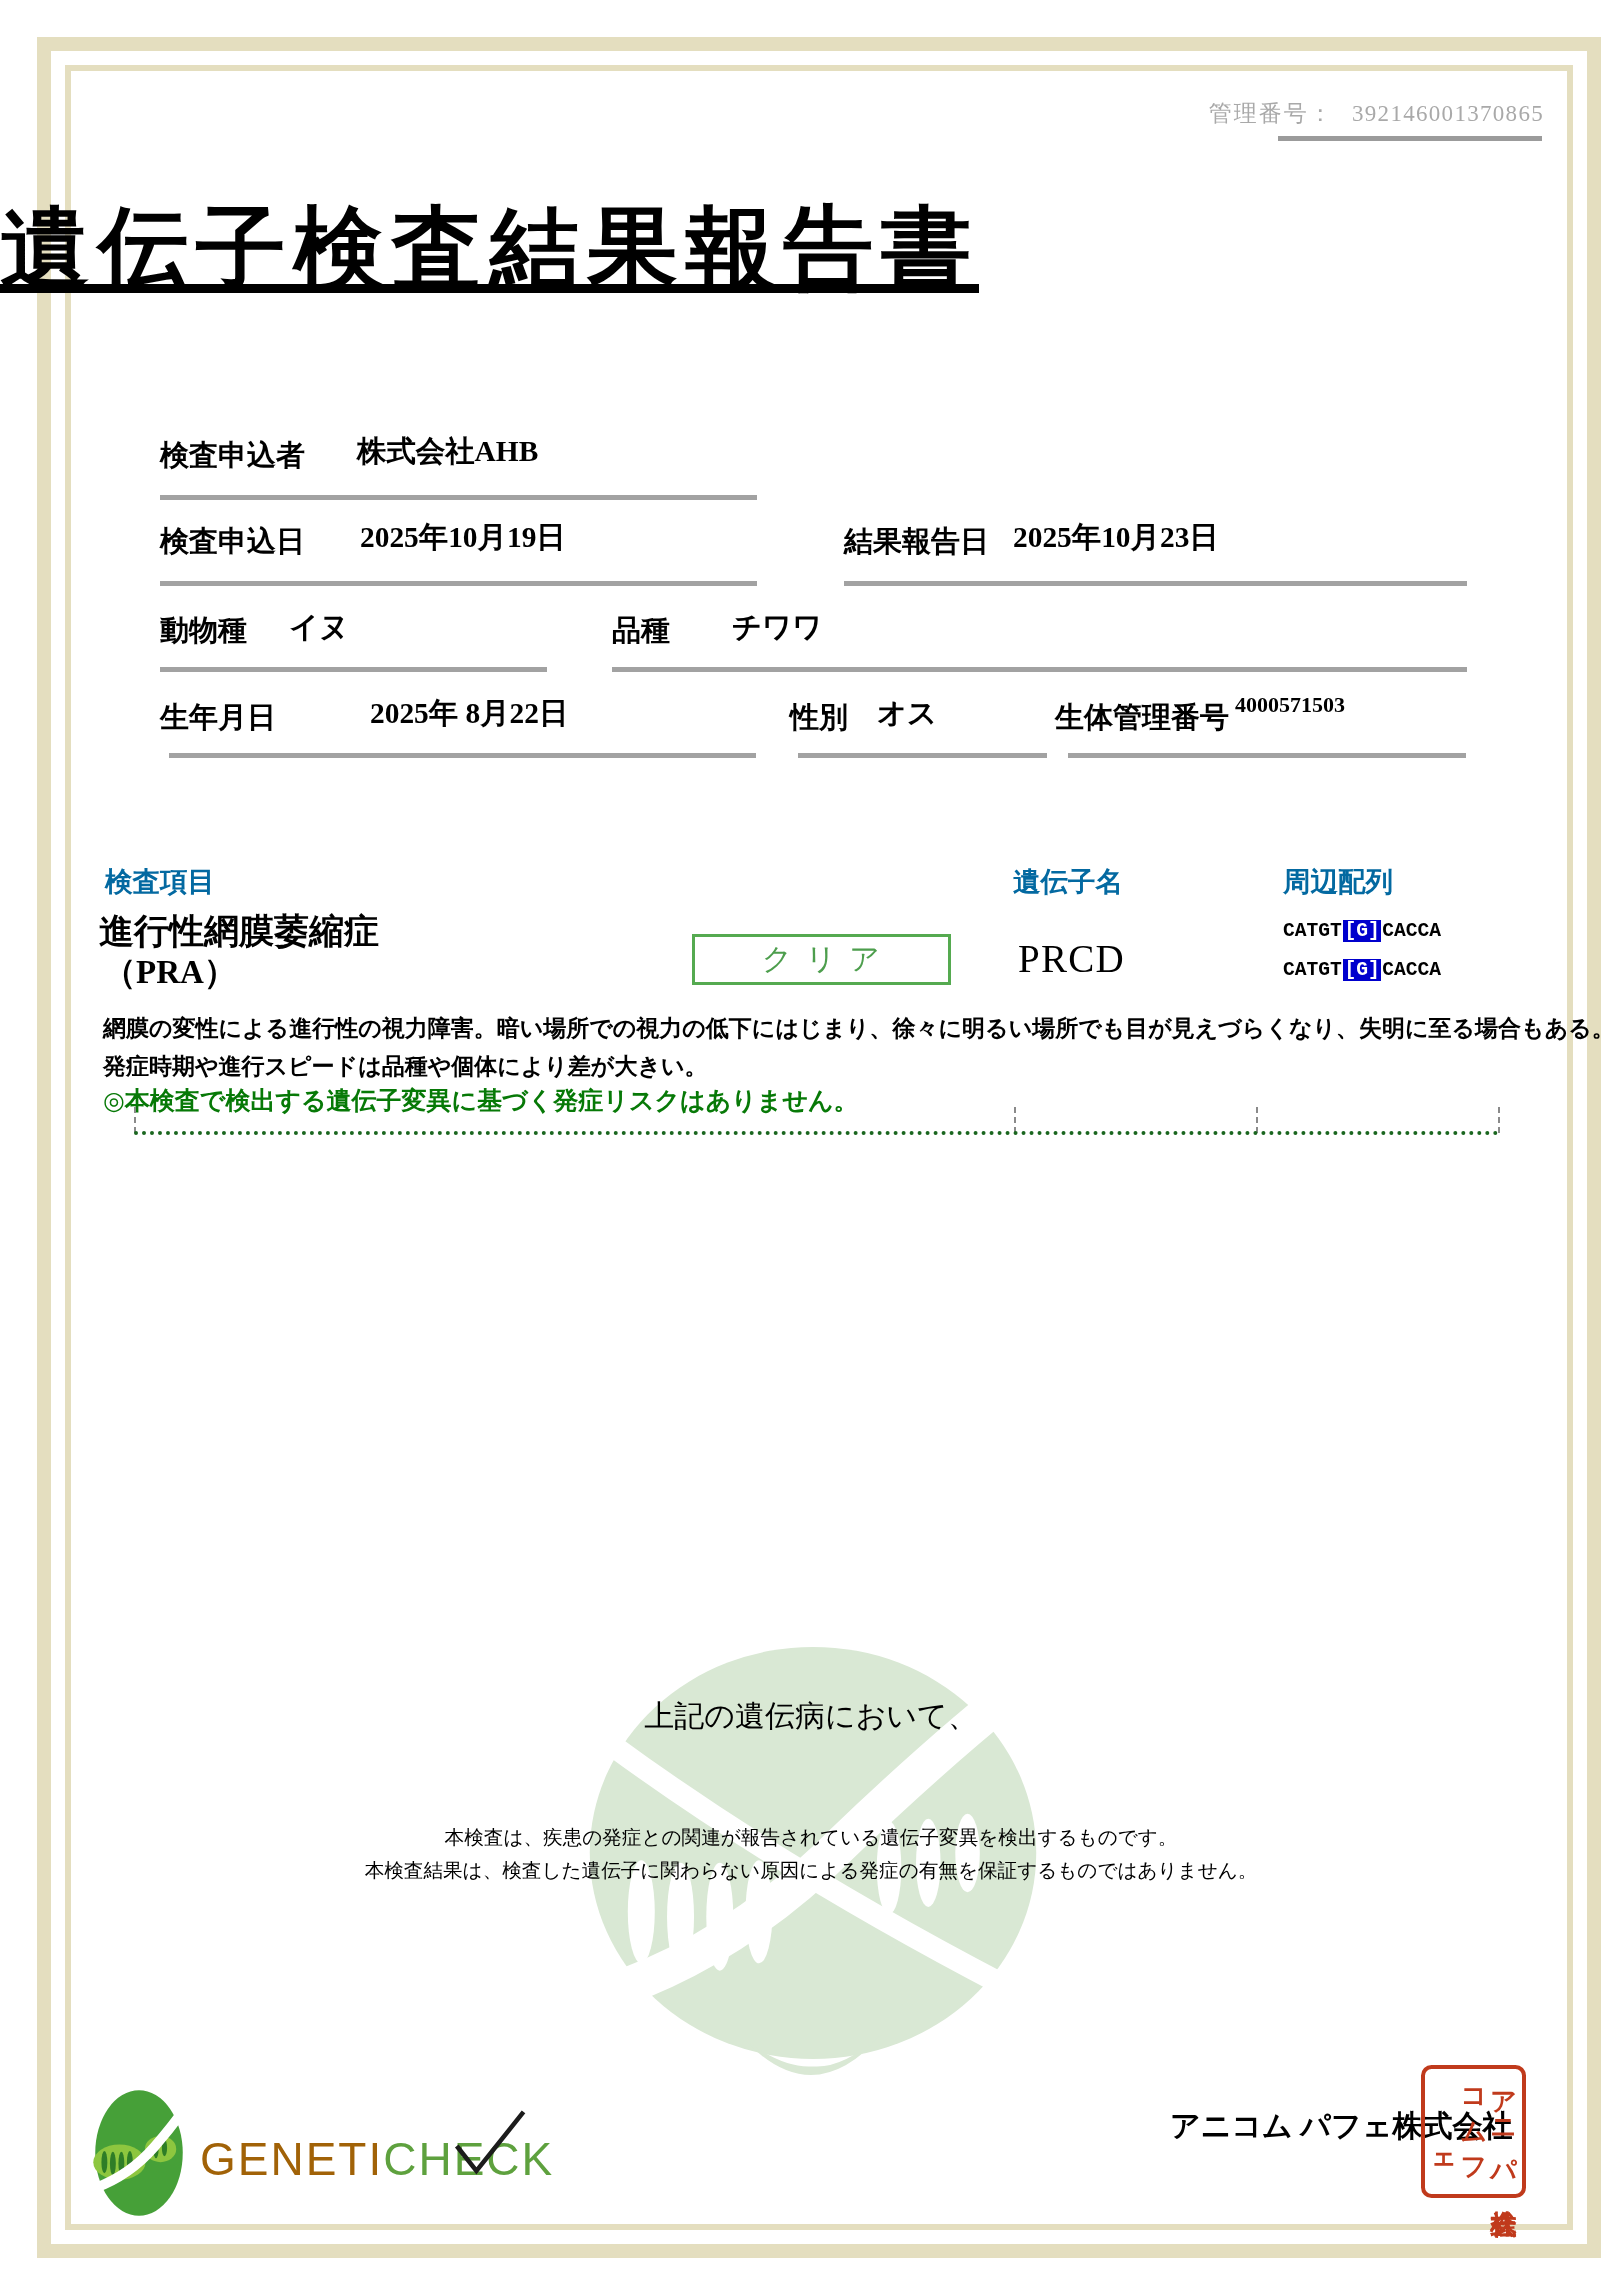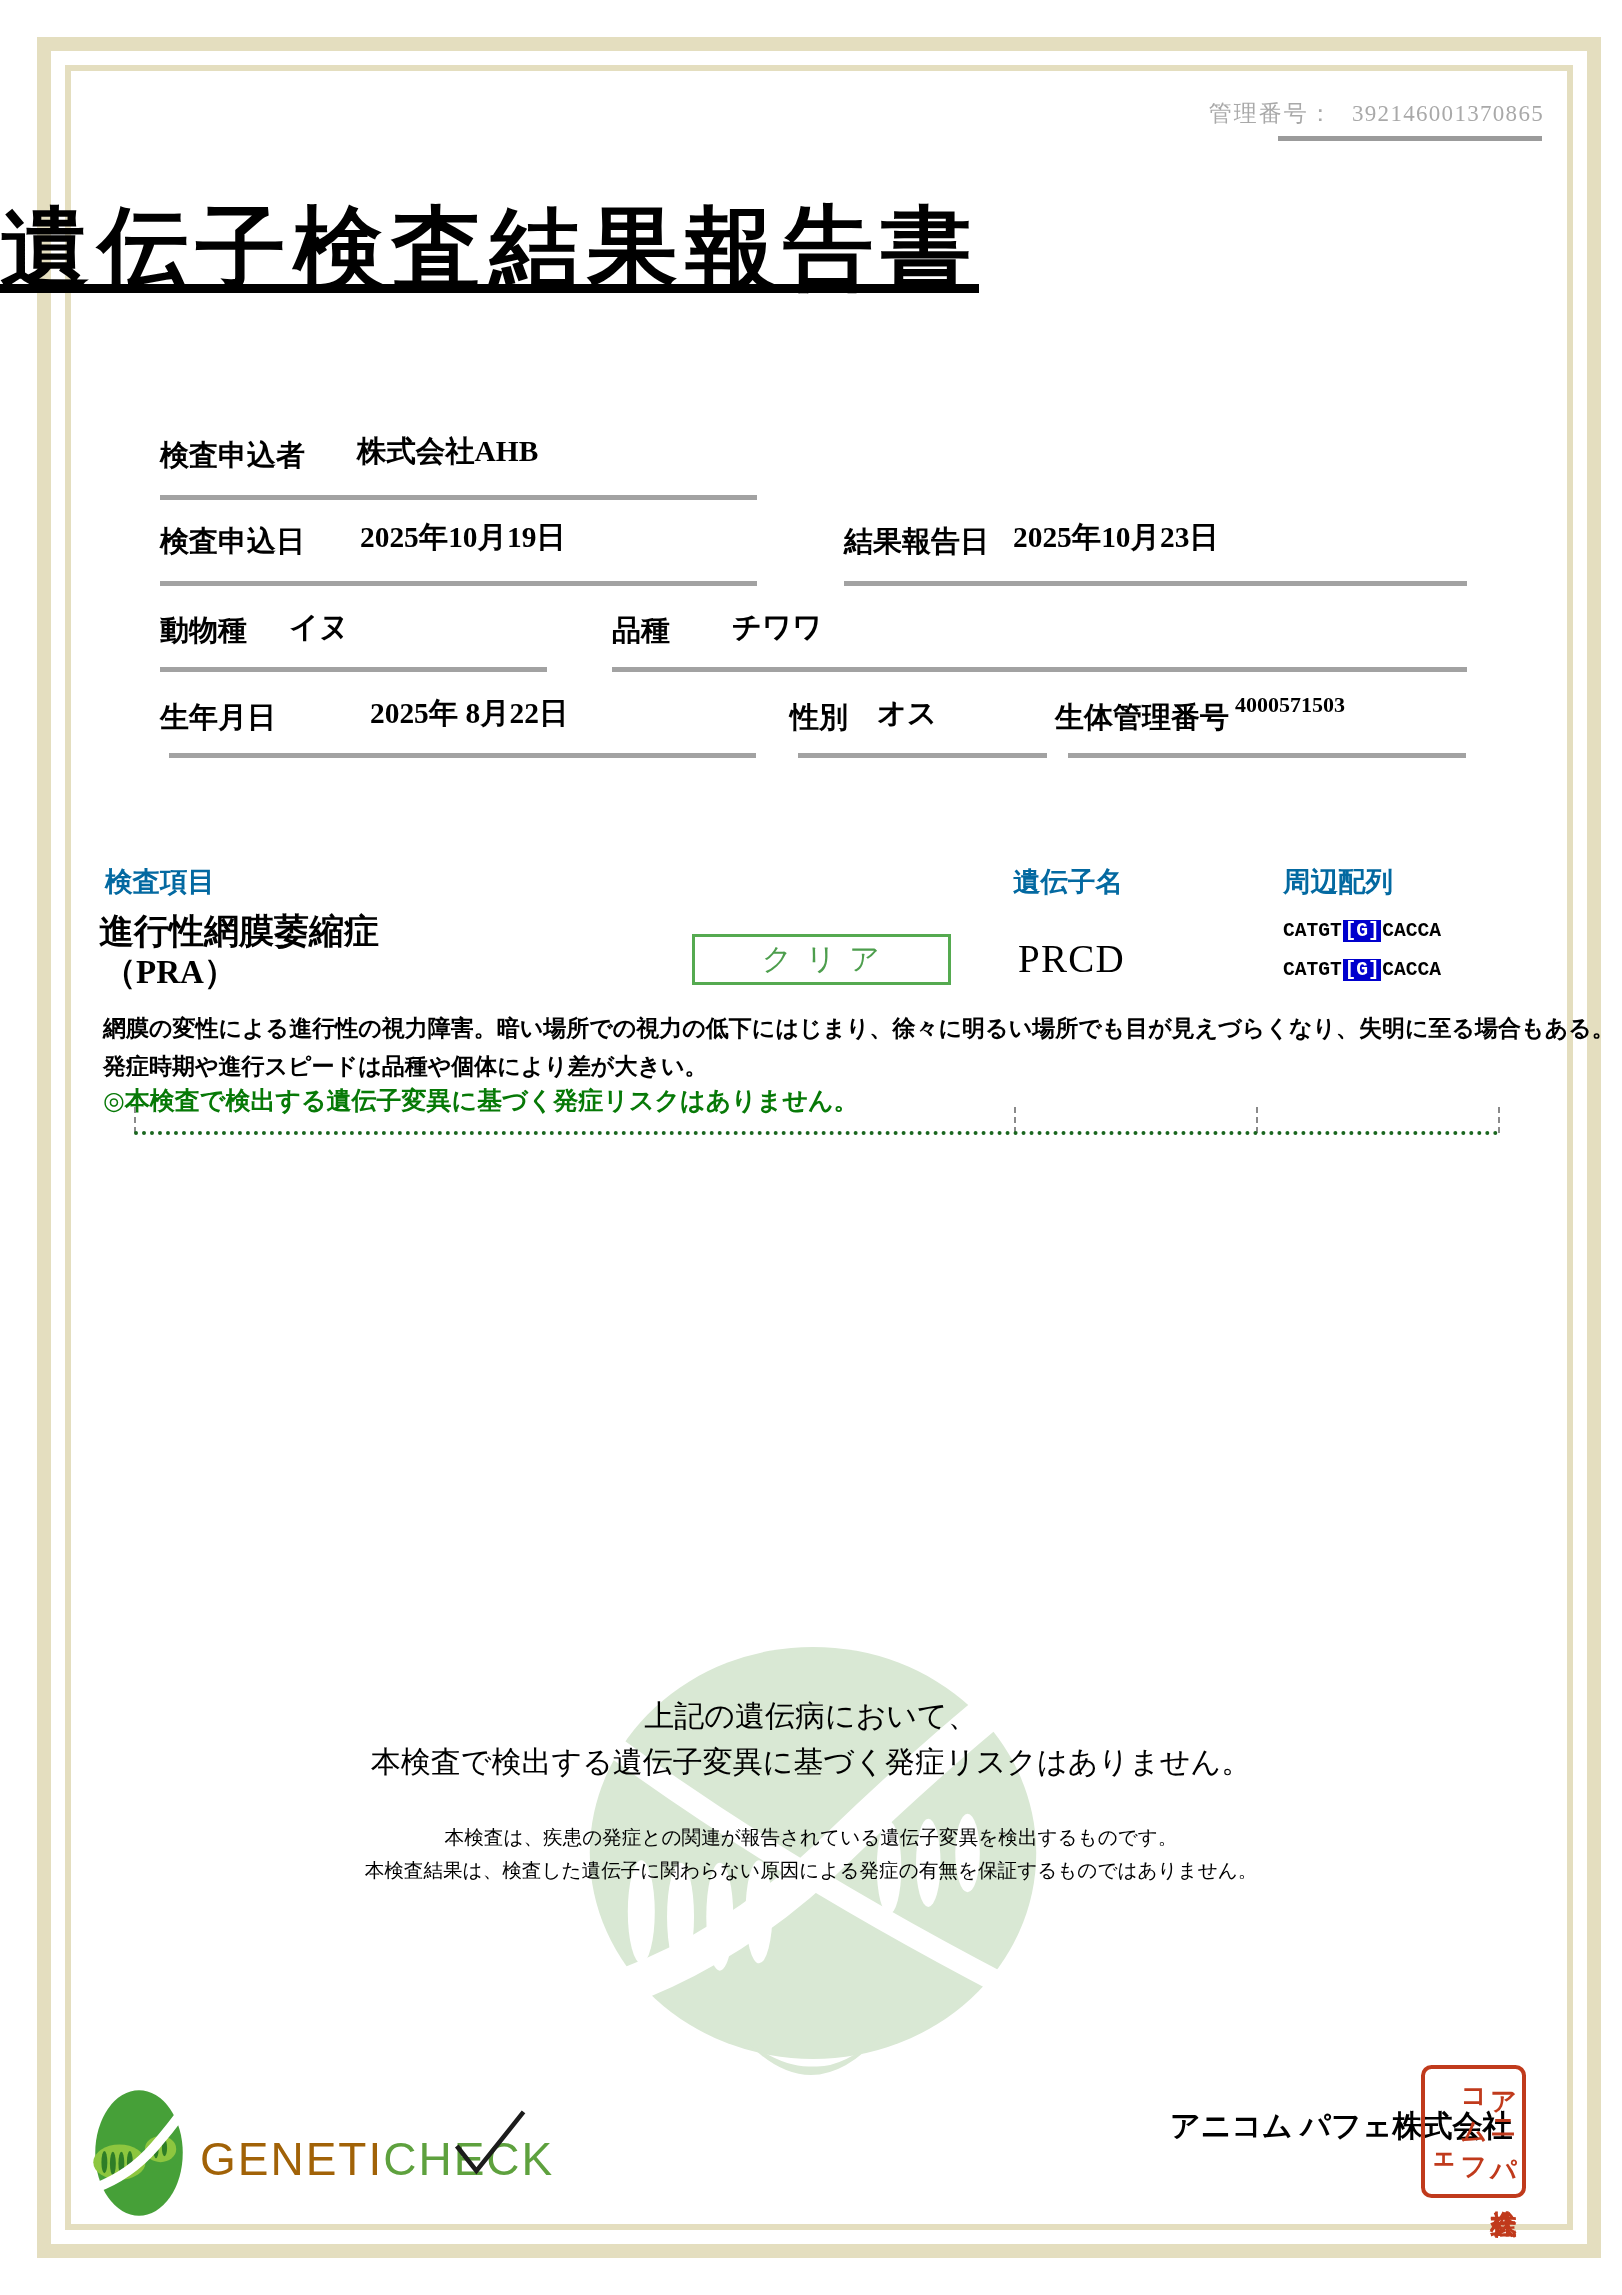--- a/index.html
+++ b/index.html
@@ -188,21 +188,20 @@
   <div class="desc desc-2">発症時期や進行スピードは品種や個体により差が大きい。</div>
   <div class="risk-note">◎本検査で検出する遺伝子変異に基づく発症リスクはありません。</div>
 
   <div class="vdash vdash-1"></div>
   <div class="vdash vdash-2"></div>
   <div class="vdash vdash-3"></div>
   <div class="vdash vdash-4"></div>
   <div class="hdots"></div>
 
   <div class="sum sum-1">上記の遺伝病において、</div>
-  <div class="sum sum-2">本検査で検出する遺伝子変異に基づく発症リスクはありません。</div>
   <div class="sum note-1">本検査は、疾患の発症との関連が報告されている遺伝子変異を検出するものです。</div>
   <div class="sum note-2">本検査結果は、検査した遺伝子に関わらない原因による発症の有無を保証するものではありません。</div>
 
   <svg class="logo-mark" viewBox="0 0 140 196" preserveAspectRatio="xMidYMid meet">
     <ellipse cx="70" cy="98" rx="67" ry="96" fill="#46a038"></ellipse>
     <ellipse cx="40" cy="112" rx="40" ry="27" fill="#8dc63f"></ellipse>
     <ellipse cx="17" cy="112" rx="4.5" ry="17" fill="#2e7d27"></ellipse>
     <ellipse cx="30" cy="114" rx="4.5" ry="18" fill="#2e7d27"></ellipse>
     <ellipse cx="43" cy="114" rx="4.5" ry="18" fill="#2e7d27"></ellipse>
     <ellipse cx="56" cy="112" rx="4.5" ry="17" fill="#2e7d27"></ellipse>

